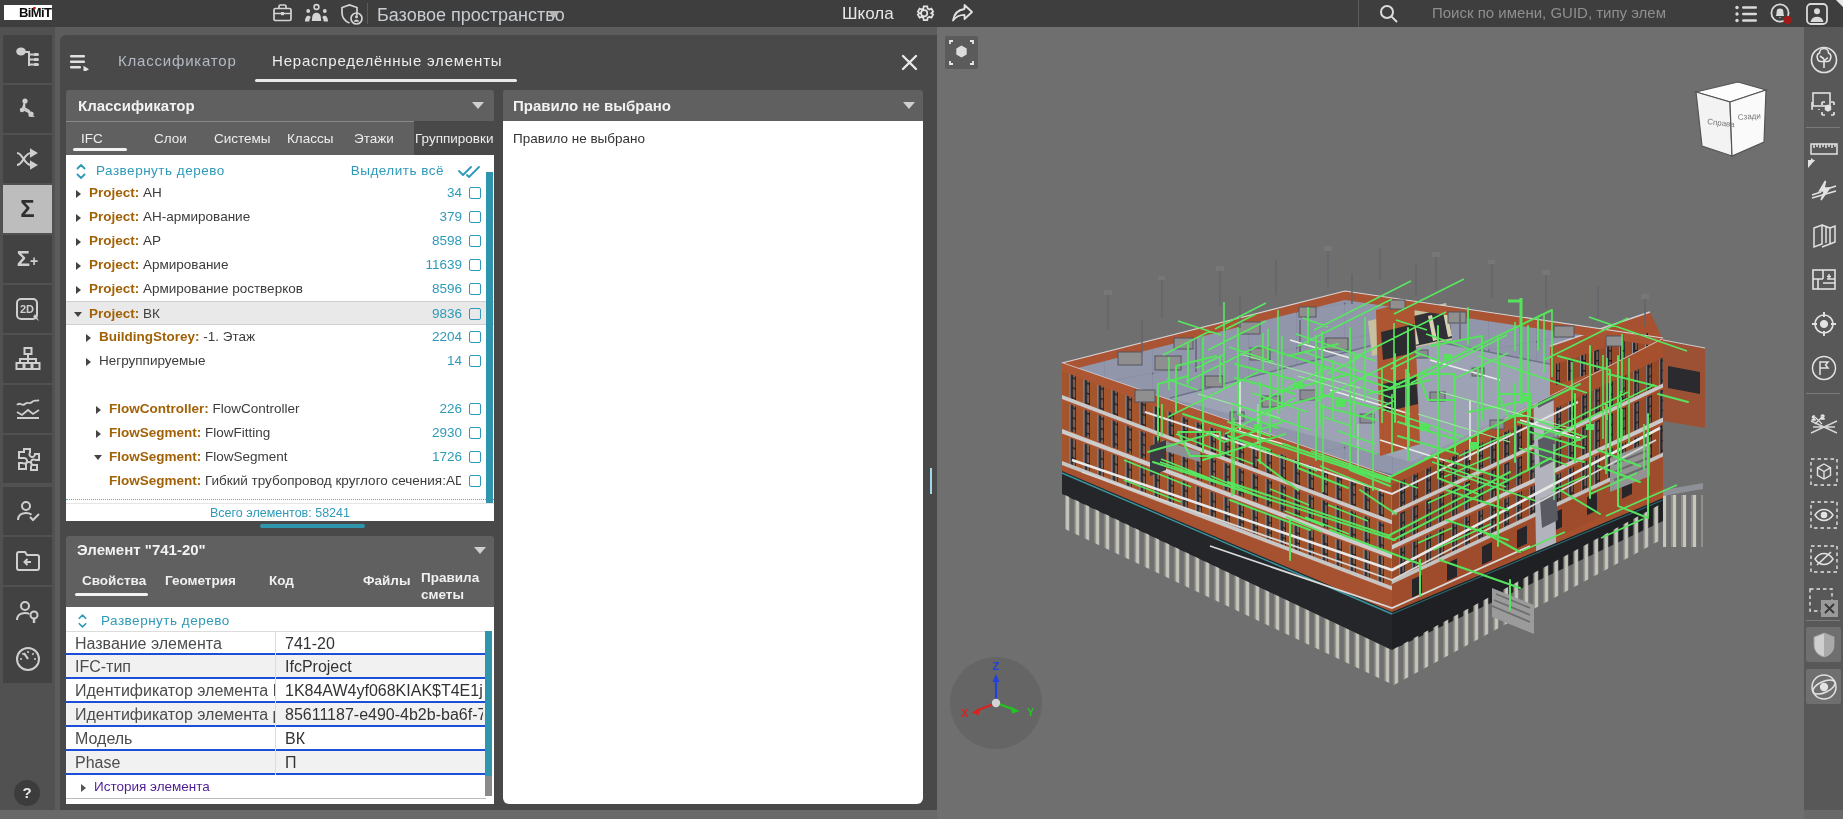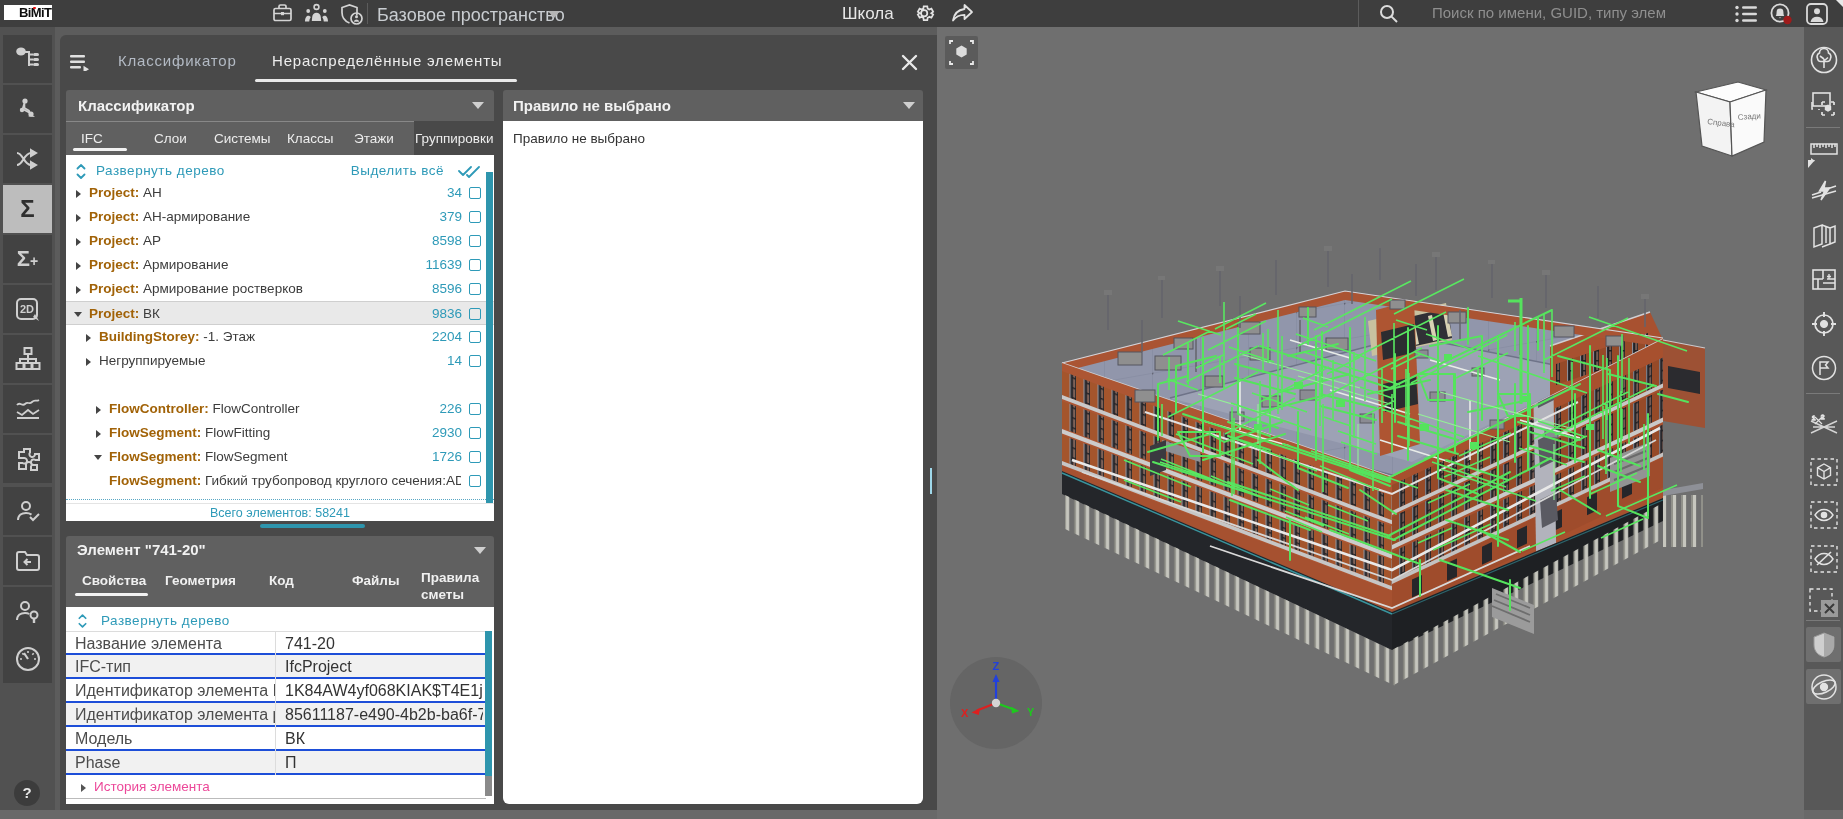--- a/index.html
+++ b/index.html
@@ -357,21 +357,21 @@
   <div id="treefoot">Всего элементов: 58241</div>
   <div id="hscroll"></div>
   <div id="vscroll1"></div>
 
   <div id="elhdr">Элемент "741-20"</div>
   <div class="caret" style="left:474px;top:547px"></div>
   <div id="eltabs">
     <div class="ctab" style="left:16px">Свойства</div>
     <div class="ctab" style="left:99px">Геометрия</div>
     <div class="ctab" style="left:203px">Код</div>
-    <div class="ctab" style="left:286px">Файлы</div>
+    <div class="ctab" style="left:297px">Файлы</div>
     <div class="ctab" style="left:355px;line-height:17px;padding-top:5px;text-align:left">Правила<br>сметы</div>
     <div style="position:absolute;left:9px;top:29px;width:73px;height:2.5px;background:#f2f2f2;border-radius:2px"></div>
   </div>
   <div id="elwhite">
     <div style="position:absolute;left:0;top:3px;height:22px;font-size:13.5px;line-height:22px">
       <svg class="abs" style="left:11px;top:4px" width="11" height="14" viewBox="0 0 12 15">
           <path d="M6 1L2.5 4.5M6 1l3.5 3.5M6 14l-3.5-3.5M6 14l3.5-3.5" stroke="#2e9ab8" stroke-width="1.8" fill="none" stroke-linecap="round"></path>
         </svg>
       <span class="blue" style="position:absolute;left:35px;letter-spacing:0.5px;white-space:nowrap">Развернуть дерево</span>
     </div>
@@ -398,21 +398,21 @@
     <div class="prow" style="top:120px">
         <span class="lab">Модель</span>
         <i class="pdiv"></i>
         <span class="val">ВК</span>
       </div>
     <div class="prow g" style="top:144px">
         <span class="lab">Phase</span>
         <i class="pdiv"></i>
         <span class="val">П</span>
       </div>
-    <div style="position:absolute;left:0;top:168px;width:420px;height:24px;border-bottom:1px solid #bbb;font-size:13.5px;line-height:24px;color:#ec4899">
+    <div style="position:absolute;left:0;top:168px;width:420px;height:24px;border-bottom:1px solid #bbb;font-size:13.5px;line-height:24px;color:#4c1d95">
         <i class="arr" style="left:15px;border-left-color:#555"></i>
         <span style="position:absolute;left:28px">История элемента</span>
       </div>
     <div style="position:absolute;left:419px;top:24px;width:7px;height:145px;background:#2e95ad"></div>
     <div style="position:absolute;left:419px;top:169px;width:7px;height:20px;background:#8a8a8a"></div>
   </div>
 
   <div id="midhdr">Правило не выбрано</div>
   <div class="caret" style="left:903px;top:102px"></div>
   <div id="midwhite">

